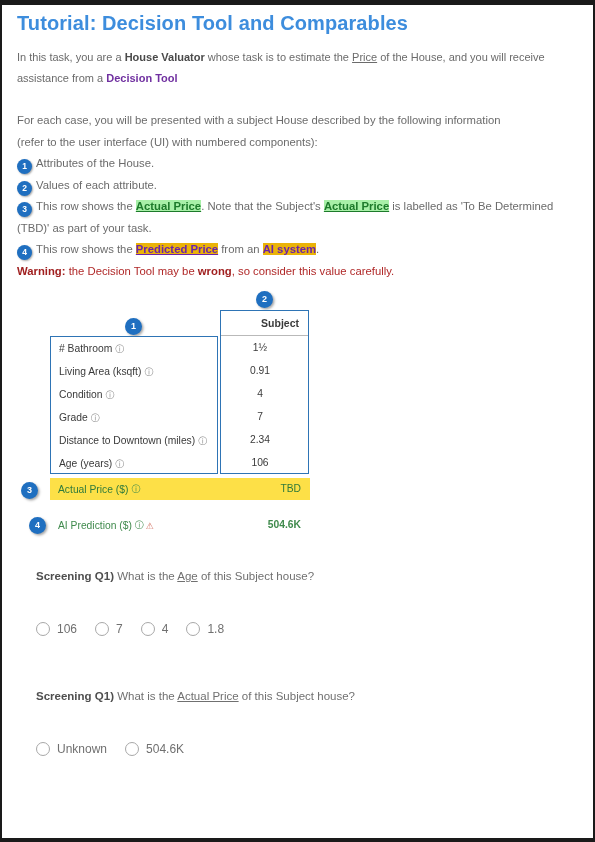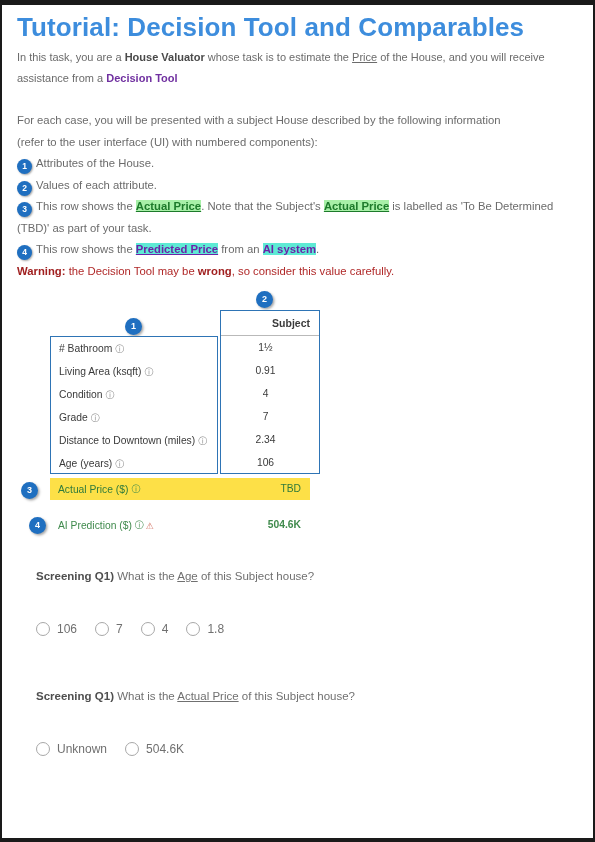--- a/index.html
+++ b/index.html
@@ -31,21 +31,21 @@
     left: 0; top: 0;
     width: 595px;
     height: 842px;
   }
 
   
   .title {
     position: absolute;
     left: 17px;
     top: 12px;
-    font-size: 26px;
+    font-size: 20px;
     font-weight: bold;
     color: #3d8ddd;
     letter-spacing: 0.1px;
   }
 
   
   .intro {
     position: absolute;
     left: 17px;
     top: 47px;
@@ -82,21 +82,21 @@
     vertical-align: -2px;
     margin-right: 4px;
     box-shadow: 1px 1px 2px rgba(0,0,0,0.35);
   }
   .hl-green {
     background: #a8f0a8;
     color: #1d7a2b;
     font-weight: bold;
   }
   .hl-purple {
-    background: #5eead4;
+    background: #eab308;
     color: #6b23a8;
     font-weight: bold;
   }
   .warning-line { color: #b02828; }
   .warning-line b { color: #a01f1f; }
 
   
   .uimock {
     position: absolute;
     left: 0;
@@ -111,21 +111,21 @@
     width: 168px;
     height: 138px;
     box-sizing: border-box;
     border: 1.6px solid #2e74b5;
     background: #ffffff;
   }
   .subj-box {
     position: absolute;
     left: 220px;
     top: 22px;
-    width: 100px;
+    width: 89px;
     height: 164px;
     box-sizing: border-box;
     border: 1.6px solid #2e74b5;
     background: #ffffff;
   }
   .subj-head {
     height: 25px;
     line-height: 25px;
     text-align: right;
     padding-right: 9px;

